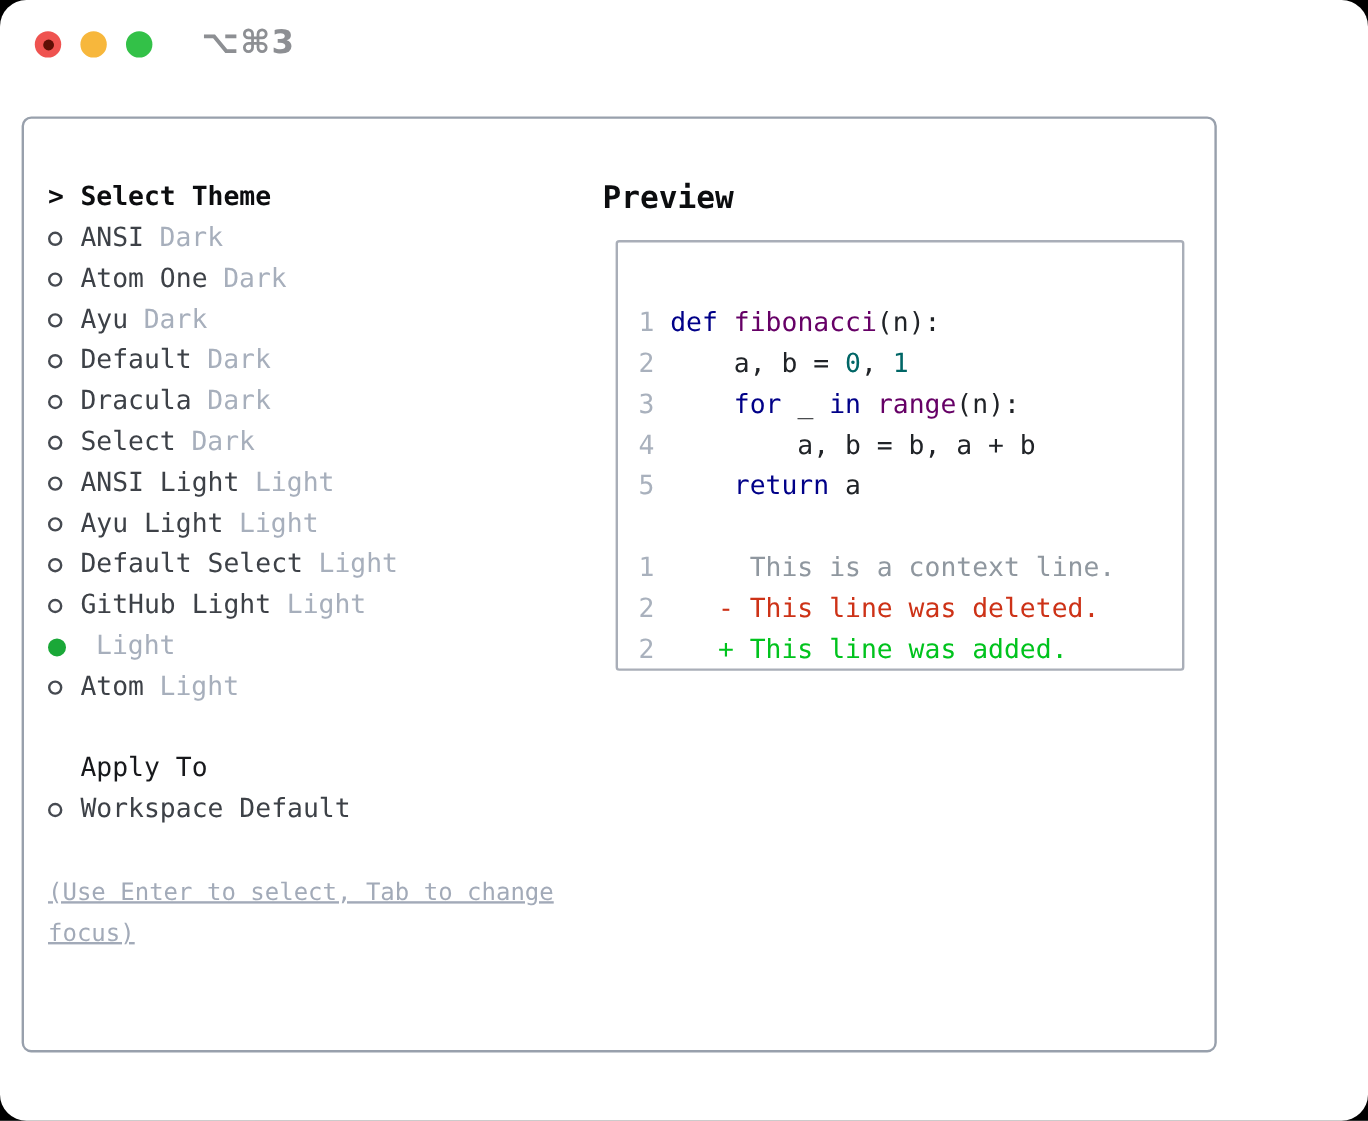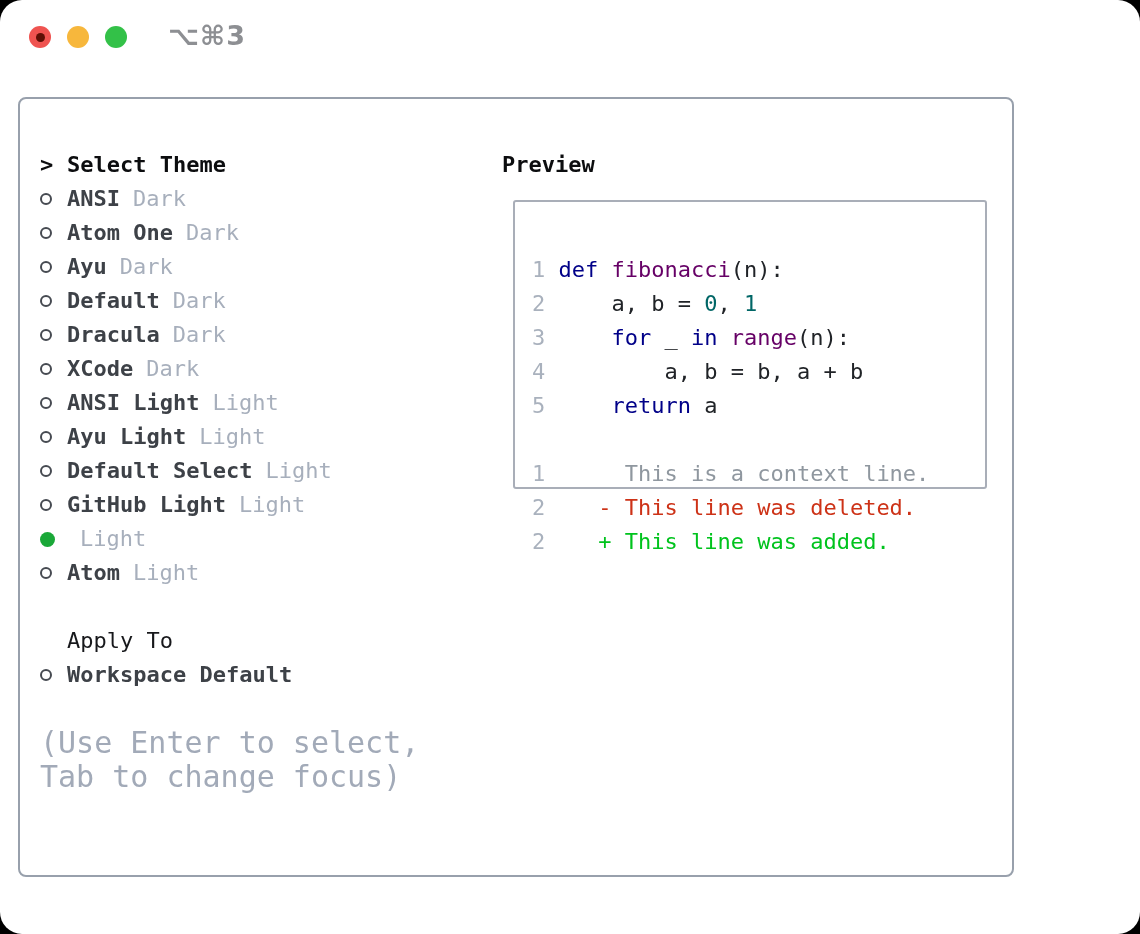--- a/index.html
+++ b/index.html
@@ -26,35 +26,36 @@
     border:2px solid var(--border_gray);border-radius:8px;box-sizing:border-box;
     background:#fff;
   }
   .left-pane{position:absolute;left:20px;top:49px;width:460px;}
   .row{height:34px;display:flex;align-items:center;font-size:22px;line-height:34px;}
   .marker{width:27px;flex:none;display:flex;align-items:center;}
   .circle{width:12px;height:12px;border:2px solid #464a51;border-radius:50%;box-sizing:border-box;}
   .dot-sel{width:15px;height:15px;border-radius:50%;background:var(--selection_green);}
   .prompt{font-weight:bold;color:var(--heading_black);}
   .heading{font-weight:bold;color:var(--heading_black);}
-  .name{color:var(--text_dark);white-space:pre;font-weight:bold;}
+  .name{color:var(--text_dark);white-space:pre;}
   .name.sel{color:var(--selection_green);}
   .variant{color:var(--muted_gray);margin-left:13px;}
   .apply-heading{color:#17181b;}
   .hint{
-    margin-top:34px;width:424px;font-size:30px;line-height:34px;
+    margin-top:34px;width:424px;font-size:20px;line-height:34px;
     color:#a2aab8;
+    text-decoration:underline;
   }
   
   .preview-heading{
     position:absolute;left:482px;top:49px;height:34px;line-height:34px;
-    font-size:22px;font-weight:bold;color:var(--heading_black);
+    font-size:26px;font-weight:bold;color:var(--heading_black);
   }
   .preview-box{
-    position:absolute;left:493px;top:101px;width:474px;height:289px;
+    position:absolute;left:493px;top:101px;width:474px;height:359px;
     border:2px solid #a9aeb8;border-radius:3px;box-sizing:border-box;background:#fff;
   }
   .code{
     position:absolute;left:17px;top:51px;right:0;
     font-size:22px;line-height:34px;white-space:pre;
   }
   .cl{height:34px;}
   .ln{color:var(--line_number_gray);}
   .tk-kw{color:var(--keyword_blue);}
   .tk-fn{color:var(--function_purple);}
@@ -119,21 +120,21 @@
             <span class="marker">
               <span class="circle"></span>
             </span>
             <span class="name">Dracula</span>
             <span class="variant">Dark</span>
           </div>
           <div class="row">
             <span class="marker">
               <span class="circle"></span>
             </span>
-            <span class="name">XCode</span>
+            <span class="name">Select</span>
             <span class="variant">Dark</span>
           </div>
           <div class="row">
             <span class="marker">
               <span class="circle"></span>
             </span>
             <span class="name">ANSI Light</span>
             <span class="variant">Light</span>
           </div>
           <div class="row">

